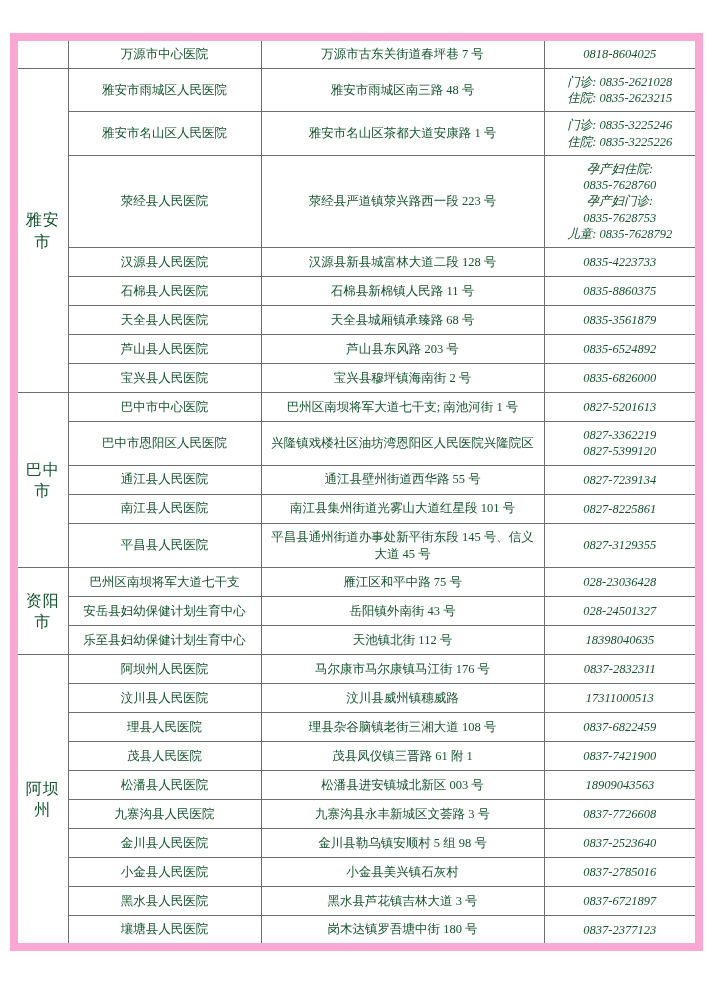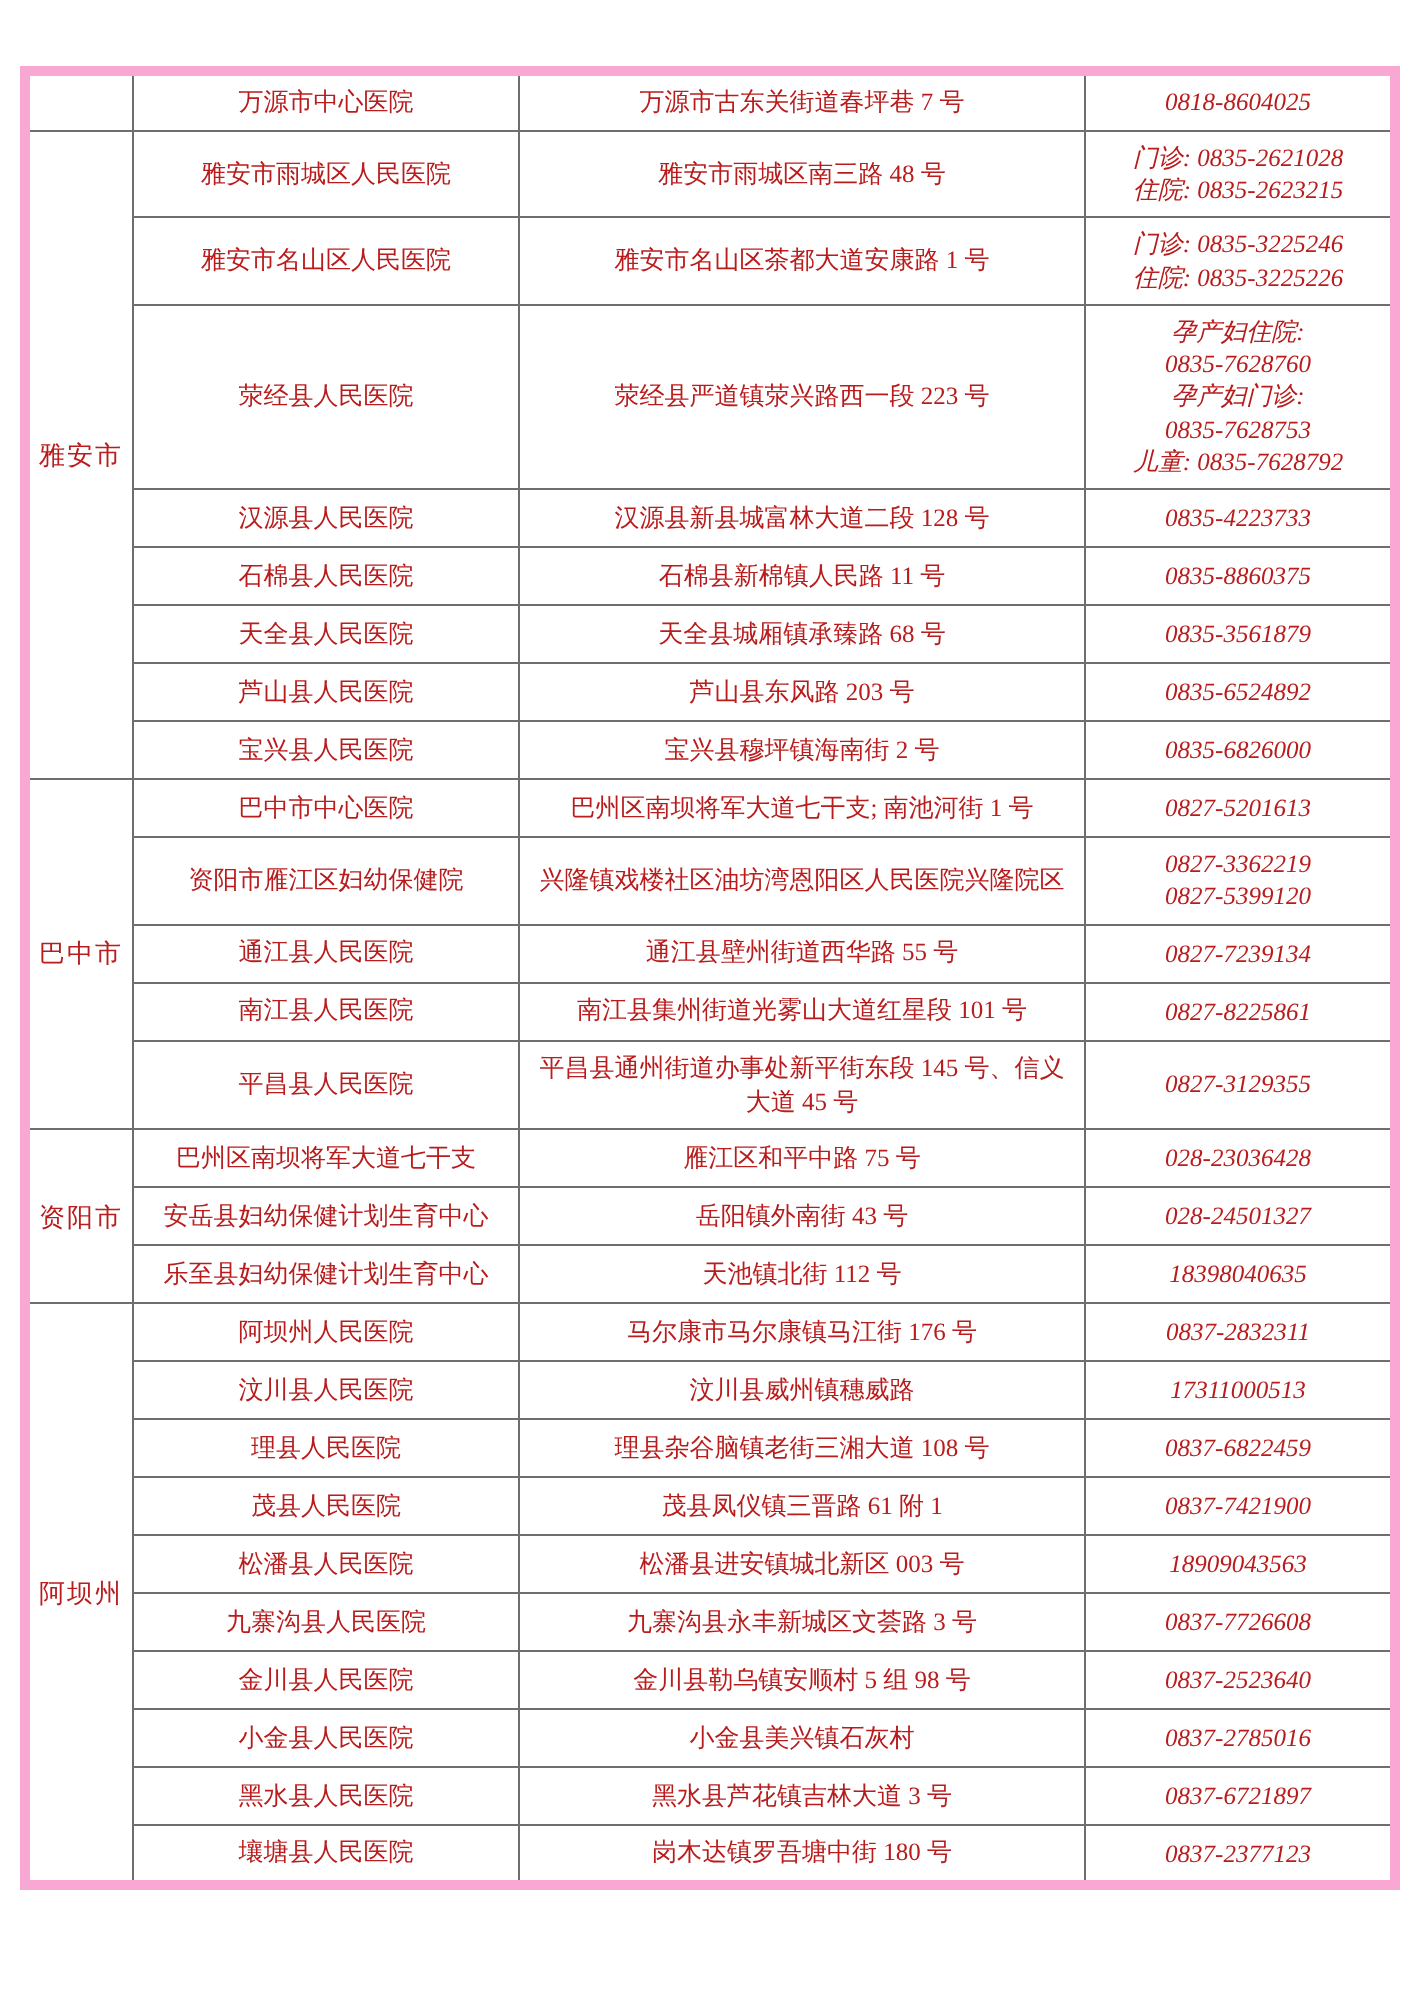--- a/index.html
+++ b/index.html
@@ -9,39 +9,39 @@
     background:#ffffff;
     overflow:hidden;
     font-family:"Liberation Serif","DejaVu Serif",serif;
   }
   table.hospital-table {
     position:absolute;
     left:10px; top:33px;
     width:685px;
     border-collapse:collapse;
     table-layout:fixed;
-    border:5px solid #f9a8d4;
-    color:#b91c1c;
+    border:8px solid #f9a8d4;
+    color:#14532d;
   }
   col.c-region   { width:54px; }
   col.c-hospital { width:193px; }
   col.c-address  { width:283px; }
   col.c-phone    { width:155px; }
   .hospital-table td {
     border:1px solid #6e6e6e;
     text-align:center;
     vertical-align:middle;
     font-size:12.5px;
     line-height:1.35;
     padding:5px 4px;
     overflow:hidden;
   }
   .hospital-table tr { height:29px; }
   tr.group-start td { border-top:1.5px solid #565656; }
-  td.region-cell { font-size:13px; letter-spacing:1px; }
+  td.region-cell { font-size:16px; letter-spacing:1px; }
   .phone-line { display:block; line-height:1.3; white-space:nowrap;font-style:italic; }
 </style>
 </head>
 <body>
 
 <div class="page">
   <table class="hospital-table">
     <colgroup>
       <col class="c-region">
       <col class="c-hospital">
@@ -122,21 +122,21 @@
         </tr>
         <tr class="group-start">
           <td class="region-cell" rowspan="5">巴中市</td>
           <td>巴中市中心医院</td>
           <td>巴州区南坝将军大道七干支; 南池河街 1 号</td>
           <td>
             <span class="phone-line">0827-5201613</span>
           </td>
         </tr>
         <tr>
-          <td>资阳市雁江区妇幼保健院</td>
+          <td>巴中市恩阳区人民医院</td>
           <td>兴隆镇戏楼社区油坊湾恩阳区人民医院兴隆院区</td>
           <td>
             <span class="phone-line">0827-3362219</span>
             <span class="phone-line">0827-5399120</span>
           </td>
         </tr>
         <tr>
           <td>通江县人民医院</td>
           <td>通江县壁州街道西华路 55 号</td>
           <td>

